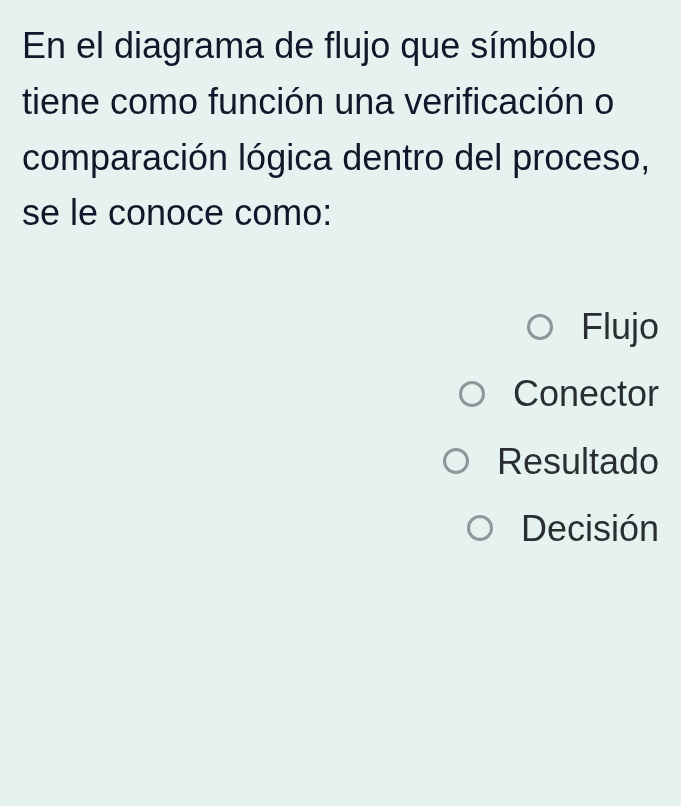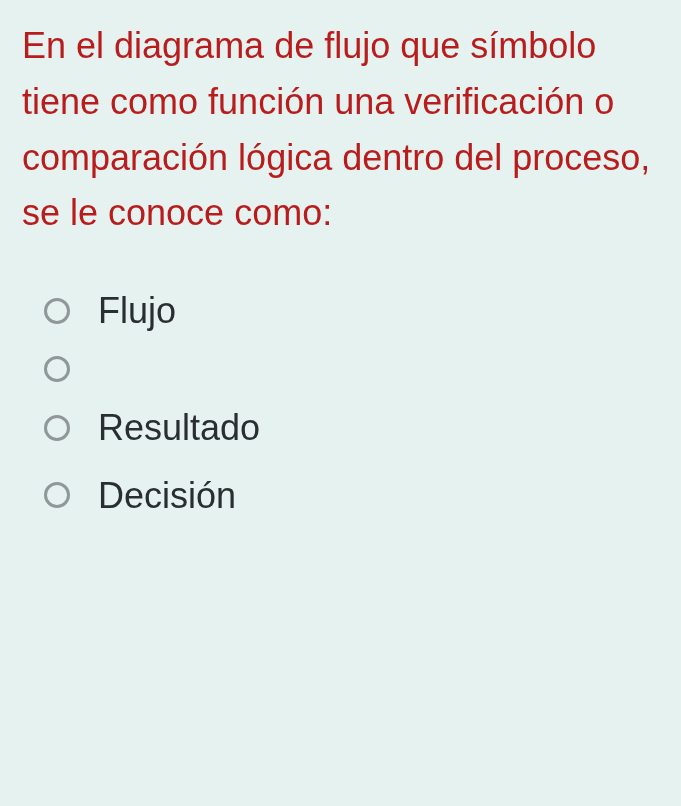--- a/index.html
+++ b/index.html
@@ -10,30 +10,31 @@
     body {
       width: 681px;
       height: 806px;
       background-color: #e6f2f0;
       font-family: Verdana, Geneva, sans-serif;
       padding: 18px 22px;
     }
     .question-text {
       font-size: 36px;
       line-height: 1.55;
-      color: #b91c1c;
-      margin-bottom: 48px;
+      color: #0f172a;
+      margin-bottom: 64px;
     }
     .options {
       padding-left: 22px;
     }
     .option {
       display: flex;
       align-items: center;
       margin-bottom: 24px;
+      justify-content: flex-end;
     }
     .radio {
       width: 26px;
       height: 26px;
       border: 3px solid #8f9799;
       border-radius: 50%;
       background: transparent;
       flex-shrink: 0;
       margin-right: 28px;
       cursor: pointer;
@@ -49,20 +50,21 @@
 
 <div class="question-text">En el diagrama de flujo que símbolo tiene como función una verificación o comparación lógica dentro del proceso, se le conoce como:</div>
 
 <div class="options">
   <div class="option">
     <span class="radio"></span>
     <span class="option-label">Flujo</span>
   </div>
   <div class="option">
     <span class="radio"></span>
+    <span class="option-label">Conector</span>
   </div>
   <div class="option">
     <span class="radio"></span>
     <span class="option-label">Resultado</span>
   </div>
   <div class="option">
     <span class="radio"></span>
     <span class="option-label">Decisión</span>
   </div>
 </div>

